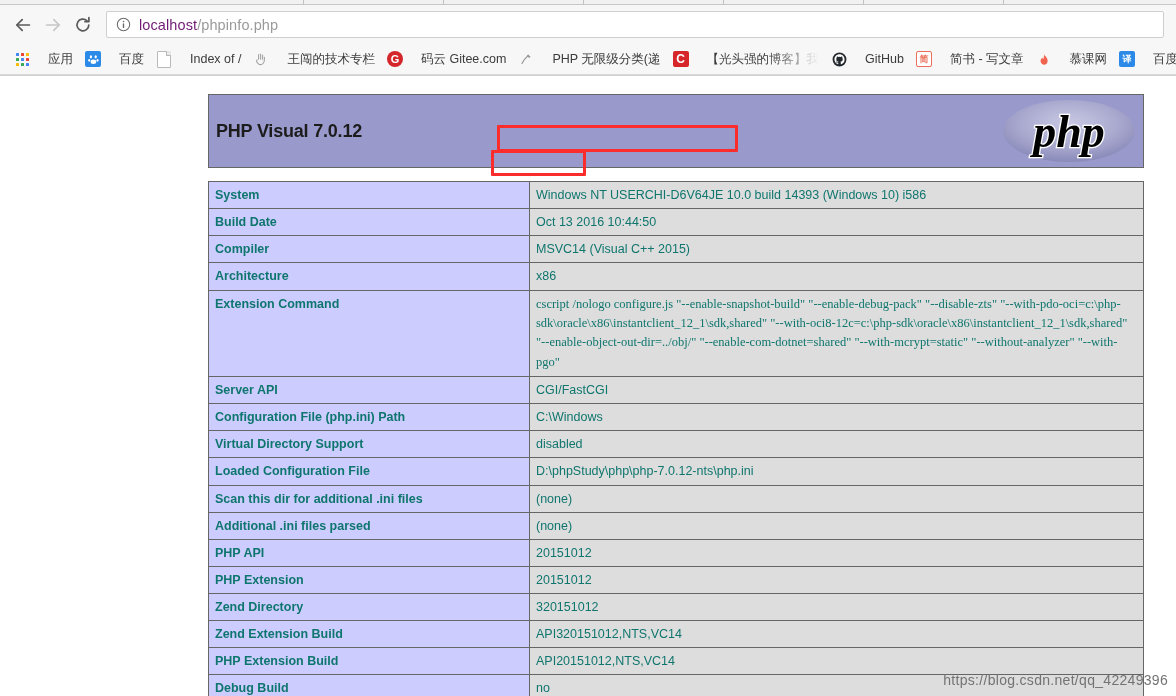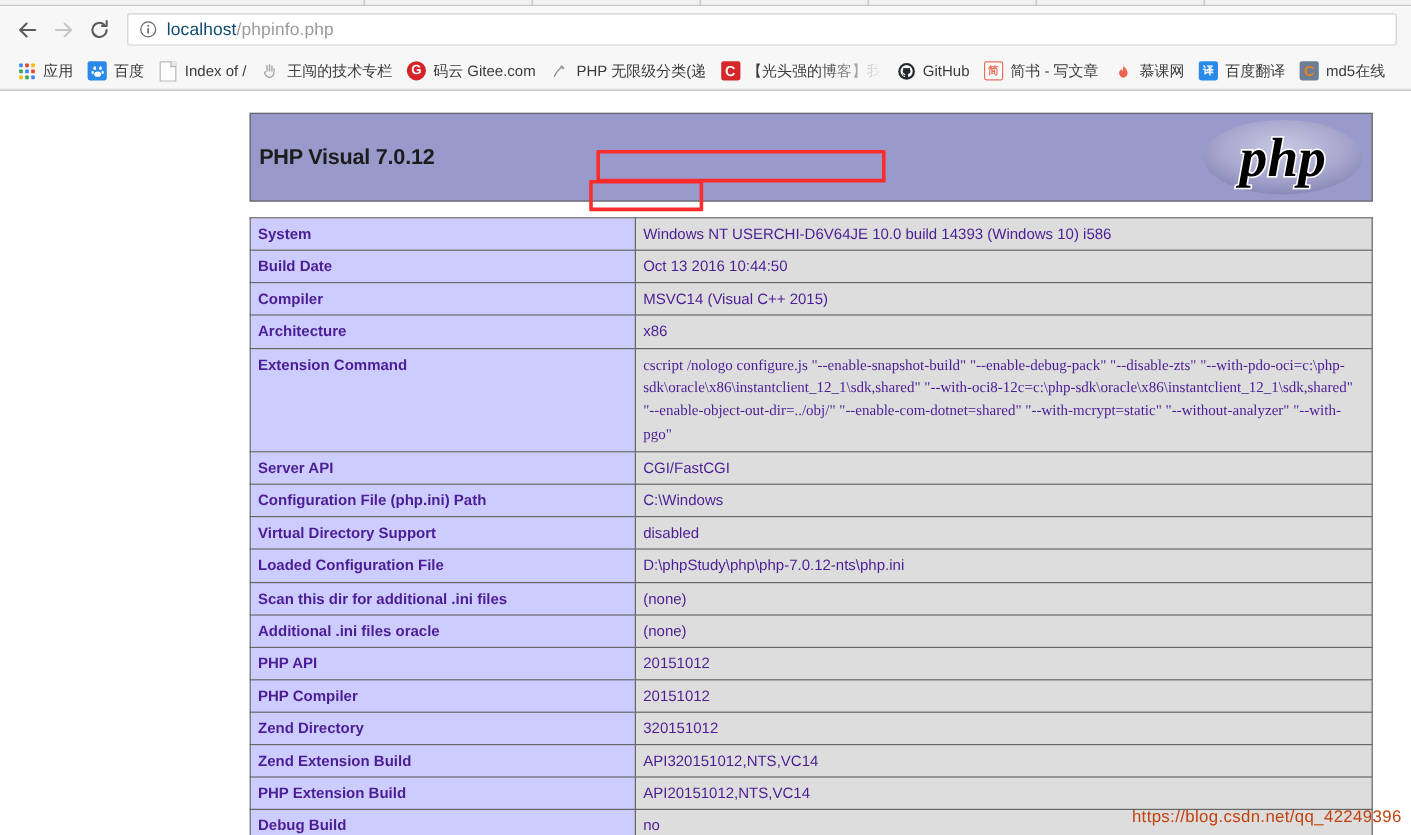--- a/index.html
+++ b/index.html
@@ -77,41 +77,42 @@
     margin-right: 8px;
     display: block;
   }
   .url-text {
     font-size: 14.5px;
     color: #9a9a9a;
     white-space: nowrap;
     overflow: hidden;
     letter-spacing: 0.1px;
   }
-  .url-host { color: #0c4a6e; }
+  .url-host { color: #701a75; }
 
   
   .bookmarks-bar {
     height: 31px;
     background: #f7f7f7;
     border-bottom: 1px solid #d8d8d8;
     display: flex;
     align-items: center;
     padding-left: 8px;
     box-sizing: border-box;
     overflow: hidden;
     white-space: nowrap;
   }
   .bm {
     display: flex;
     align-items: center;
     height: 24px;
     padding: 0 6px;
     flex: 0 0 auto;
     border-radius: 2px;
+    gap: 12px;
   }
   .bm-label {
     font-size: 12.5px;
     color: #3b3b3b;
     margin-left: 6px;
     white-space: nowrap;
   }
   .bm-icon {
     width: 16px; height: 16px;
     flex: 0 0 auto;
@@ -201,21 +202,21 @@
   table.info {
     width: 936px;
     border-collapse: collapse;
     margin-top: 13px;
     table-layout: fixed;
   }
   table.info td {
     border: 1px solid #666666;
     padding: 4px 6px;
     font-size: 12.5px;
-    color: #4c1d95;
+    color: #0f766e;
     vertical-align: top;
     line-height: 1.45;
   }
   td.k {
     width: 308px;
     background: #ccccff;
     font-weight: bold;
     white-space: nowrap;
   }
   td.v {
@@ -231,21 +232,21 @@
     box-sizing: border-box;
     pointer-events: none;
     border-radius: 1px;
   }
 
   .watermark {
     position: absolute;
     right: 8px;
     bottom: 8px;
     font-size: 14px;
-    color: #c2410c;
+    color: #737373;
     letter-spacing: 0.3px;
     white-space: nowrap;
   }
 </style>
 </head>
 <body>
 
 <div class="browser-chrome">
 
   <div class="tabstrip-sliver">
@@ -458,29 +459,29 @@
         </tr>
         <tr>
           <td class="k">Loaded Configuration File</td>
           <td class="v">D:\phpStudy\php\php-7.0.12-nts\php.ini</td>
         </tr>
         <tr>
           <td class="k">Scan this dir for additional .ini files</td>
           <td class="v">(none)</td>
         </tr>
         <tr>
-          <td class="k">Additional .ini files oracle</td>
+          <td class="k">Additional .ini files parsed</td>
           <td class="v">(none)</td>
         </tr>
         <tr>
           <td class="k">PHP API</td>
           <td class="v">20151012</td>
         </tr>
         <tr>
-          <td class="k">PHP Compiler</td>
+          <td class="k">PHP Extension</td>
           <td class="v">20151012</td>
         </tr>
         <tr>
           <td class="k">Zend Directory</td>
           <td class="v">320151012</td>
         </tr>
         <tr>
           <td class="k">Zend Extension Build</td>
           <td class="v">API320151012,NTS,VC14</td>
         </tr>

